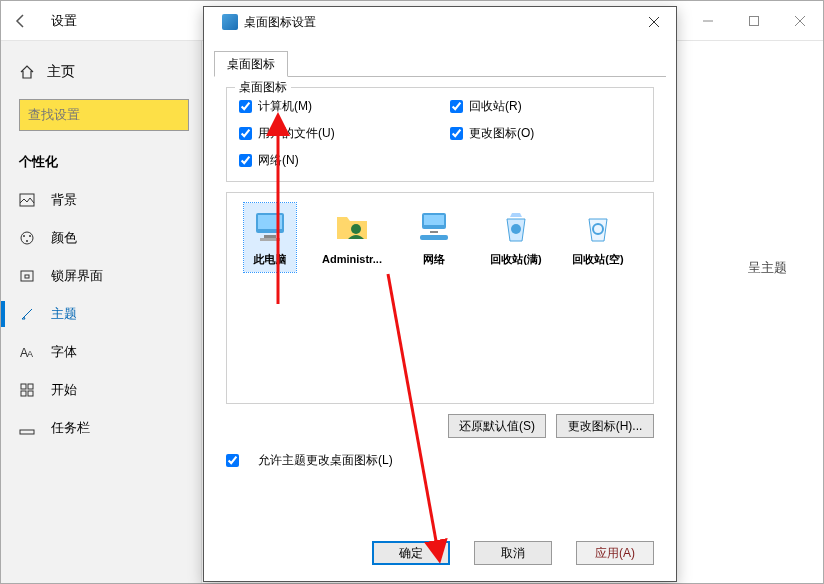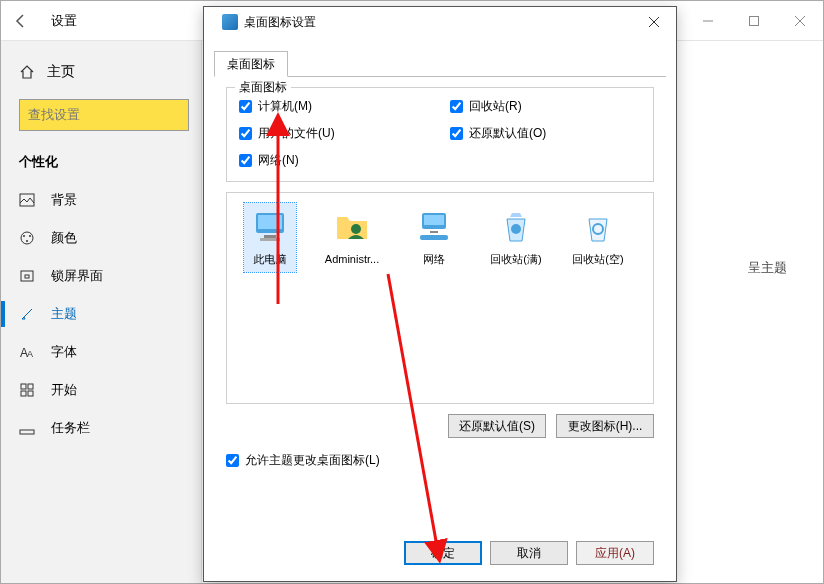--- a/index.html
+++ b/index.html
@@ -41,31 +41,31 @@
     .group-title { position: absolute; top: -9px; left: 8px; background:#fff; padding: 0 4px; font-size:12px; }
     .checks { display: grid; grid-template-columns: 1fr 1fr; row-gap: 10px; column-gap: 20px; font-size: 12px; }
     .chk { display:flex; align-items:center; gap:6px; }
     .chk input { width:13px; height:13px; }
     
     .icons-box { margin: 10px 22px 0 22px; border: 1px solid #d0d0d0; height: 212px; padding: 10px 6px; display:flex; gap: 8px; }
     .icon-item { width: 74px; text-align:center; font-size: 11px; }
     .icon-item .ic { width: 40px; height: 40px; margin: 0 auto 6px; display:flex; align-items:center; justify-content:center; }
     .icon-item.selected .ic-wrap { outline: 1px dotted #3399ff; background: rgba(153,204,255,0.35); }
     .ic-wrap { padding: 4px 6px 6px 6px; display:inline-block; }
-    .icon-label { word-break: break-all; line-height:1.2; }
+    .icon-label { word-break: break-all; line-height:1.2;font-weight:bold; }
     
     .btn-row { margin: 10px 22px 0; display:flex; justify-content:flex-end; gap:10px; }
     .btn { min-width: 98px; height: 24px; border: 1px solid #999; background: #e9e9e9; font-size: 12px; display:flex; align-items:center; justify-content:center; }
     .btn.focus { border: 1px solid #0078d4; box-shadow: inset 0 0 0 1px #0078d4; }
     .btn.disabled { color:#7f1d1d; background:#f0f0f0; }
     
-    .allow-chk { margin: 14px 22px 0; display:flex; align-items:center; gap:6px; font-size:12px; }
+    .allow-chk { margin: 14px 22px 0; display:flex; align-items:center; gap:19px; font-size:12px; }
     
     .footer-btns { position:absolute; right: 22px; bottom: 16px; display:flex; gap:8px; }
-    .footer-btns .btn { min-width: 78px; }
+    .footer-btns .btn { min-width: 78px; margin-left: 16px; }
     
     
     .arrow { position:absolute; pointer-events:none; z-index: 50; }
     .arrow svg { overflow: visible; }
   </style>
 </head>
 <body>
 
 <div class="settings-window">
   <div class="settings-titlebar">
@@ -191,21 +191,21 @@
       <label class="chk">
           <input type="checkbox" checked="" style="">
           <span>回收站(R)</span>
         </label>
       <label class="chk">
           <input type="checkbox" checked="" style="">
           <span>用户的文件(U)</span>
         </label>
       <label class="chk">
           <input type="checkbox" checked="" style="">
-          <span>还原默认值(O)</span>
+          <span>更改图标(O)</span>
         </label>
       <label class="chk">
           <input type="checkbox" checked="" style="">
           <span>网络(N)</span>
         </label>
     </div>
   </div>
 
   <div class="icons-box">
     <div class="icon-item selected">

